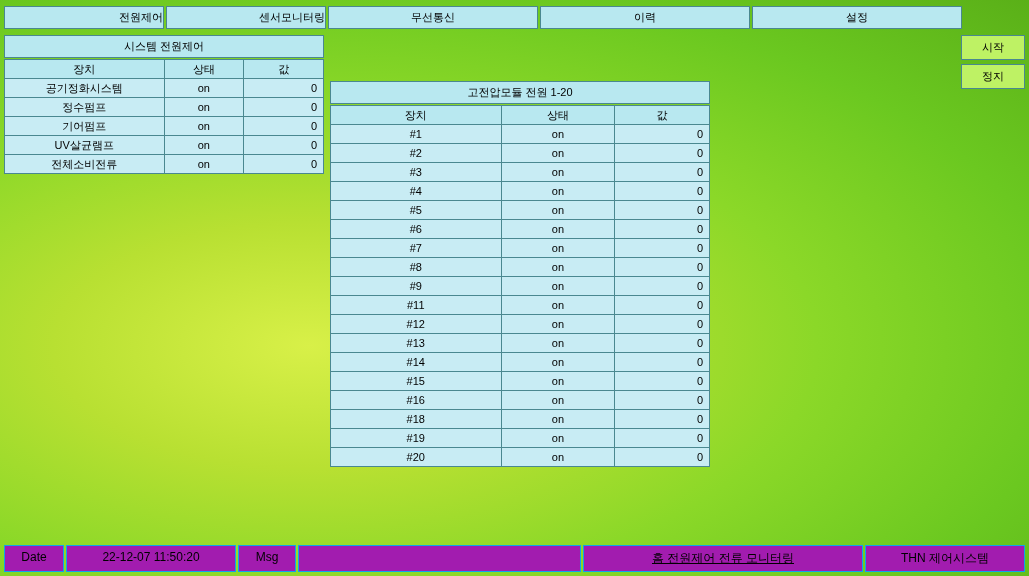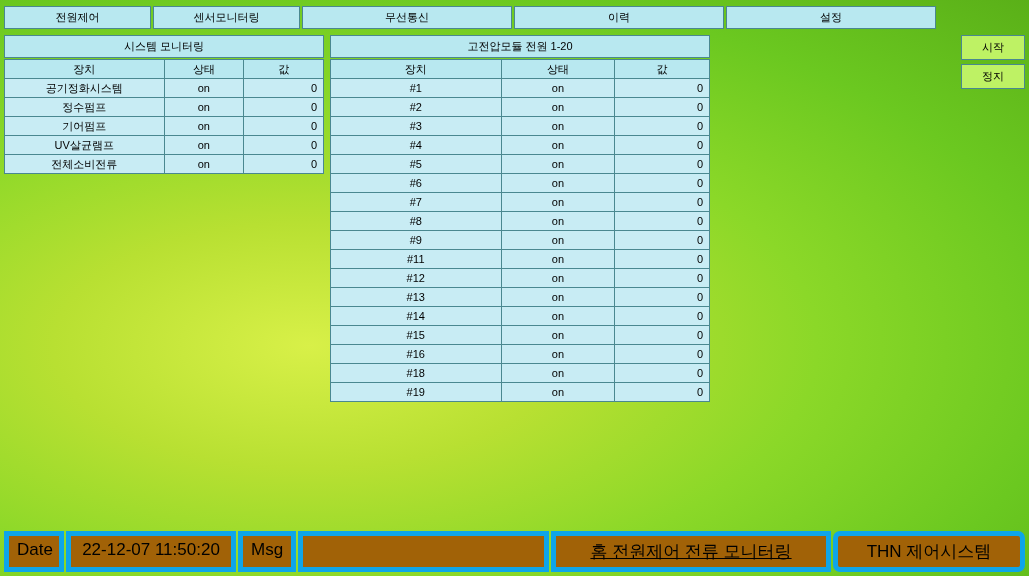--- a/index.html
+++ b/index.html
@@ -29,40 +29,42 @@
       padding: 2px 0;
     }
     .tab {
       background: #b8e8f0;
       border: 1px solid #4a8890;
       padding: 3px 0;
       text-align: center;
       font-size: 11px;
     }
     .tab.main {
-      width: 147px;
+      width: 160px;
+      text-align: right;
     }
     .tab.wide {
       width: 210px;
     }
     .main-row {
       display: flex;
       flex: 1;
       gap: 6px;
       padding-top: 4px;
     }
     .left-panel {
       width: 320px;
       display: flex;
       flex-direction: column;
     }
     .right-panel {
       flex: 1;
       display: flex;
       flex-direction: column;
+      margin-top: 46px;
     }
     .side-buttons {
       width: 64px;
       display: flex;
       flex-direction: column;
       gap: 4px;
       padding-top: 0;
     }
     .btn-side {
       background: #bef264;
@@ -99,51 +101,51 @@
     td.val {
       text-align: right;
       padding-right: 6px;
     }
     .status-bar {
       display: flex;
       gap: 2px;
       margin-top: 4px;
     }
     .status-cell {
-      background: #a16207;
-      border: 5px solid #0ea5e9;
+      background: #a21caf;
+      border: 1px solid #0ea5e9;
       padding: 4px 8px;
       text-align: center;
-      font-size: 17px;
+      font-size: 12px;
     }
     .sb-date-label { width: 60px; }
     .sb-date-val { width: 170px; }
     .sb-msg-label { width: 58px; }
     .sb-msg-val { flex: 1; }
     .sb-title { width: 280px; text-decoration: underline; }
-    .sb-company { width: 192px; border-radius: 7px; }
+    .sb-company { width: 160px; }
     .right-table-wrap {
       width: 380px;
     }
   </style>
 </head>
 <body>
 
 <div class="screen">
   <div class="top-tabs">
     <div class="tab main">전원제어</div>
     <div class="tab main">센서모니터링</div>
     <div class="tab wide">무선통신</div>
     <div class="tab wide">이력</div>
     <div class="tab wide">설정</div>
   </div>
 
   <div class="main-row">
     <div class="left-panel">
-      <div class="panel-title">시스템 모니터링</div>
+      <div class="panel-title">시스템 전원제어</div>
       <table>
         <thead>
           <tr>
             <th style="width:50%">장치</th>
             <th style="width:25%">상태</th>
             <th style="width:25%">값</th>
           </tr>
         </thead>
         <tbody id="left-tbody">
             <tr>
@@ -265,20 +267,25 @@
               <tr>
                 <td>#18</td>
                 <td>on</td>
                 <td class="val">0</td>
               </tr>
               <tr>
                 <td>#19</td>
                 <td>on</td>
                 <td class="val">0</td>
               </tr>
+              <tr>
+                <td>#20</td>
+                <td>on</td>
+                <td class="val">0</td>
+              </tr>
             </tbody>
         </table>
       </div>
     </div>
 
     <div class="side-buttons">
       <div class="btn-side">시작</div>
       <div class="btn-side">정지</div>
     </div>
   </div>

